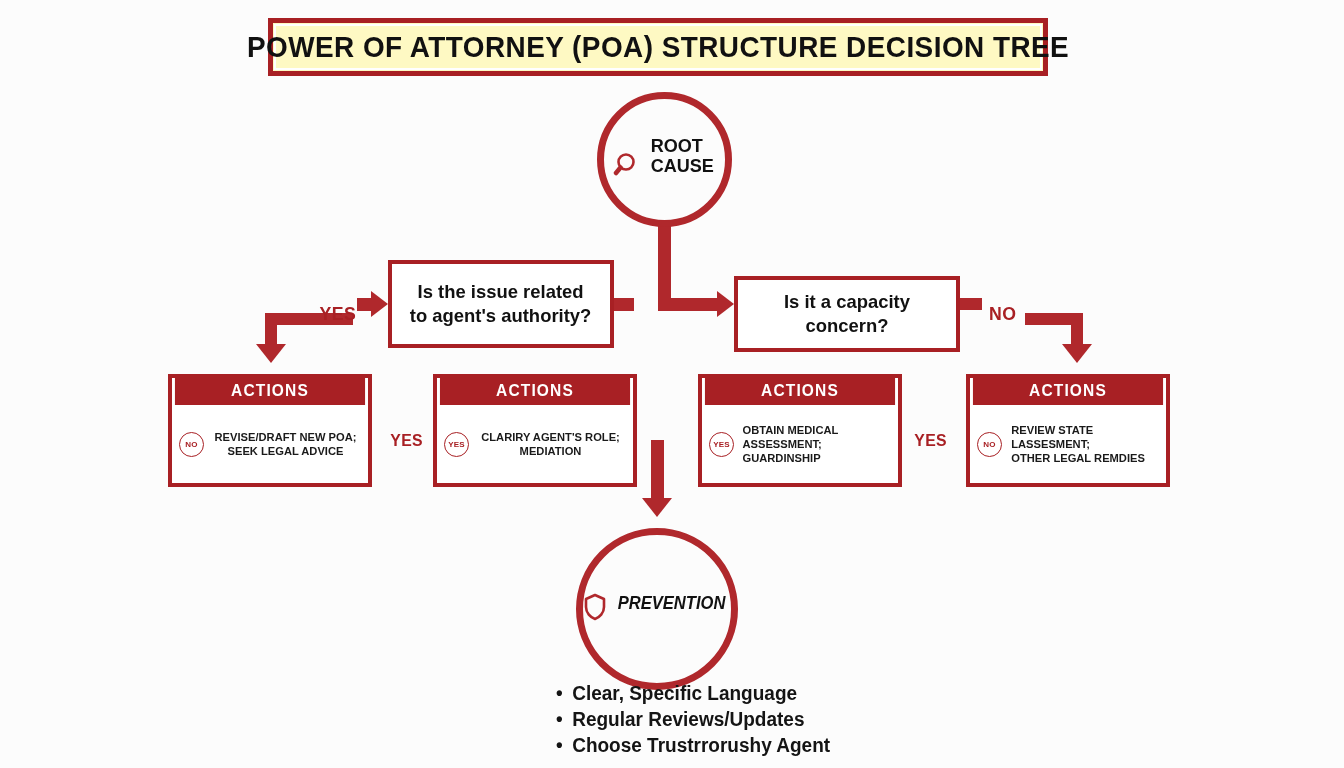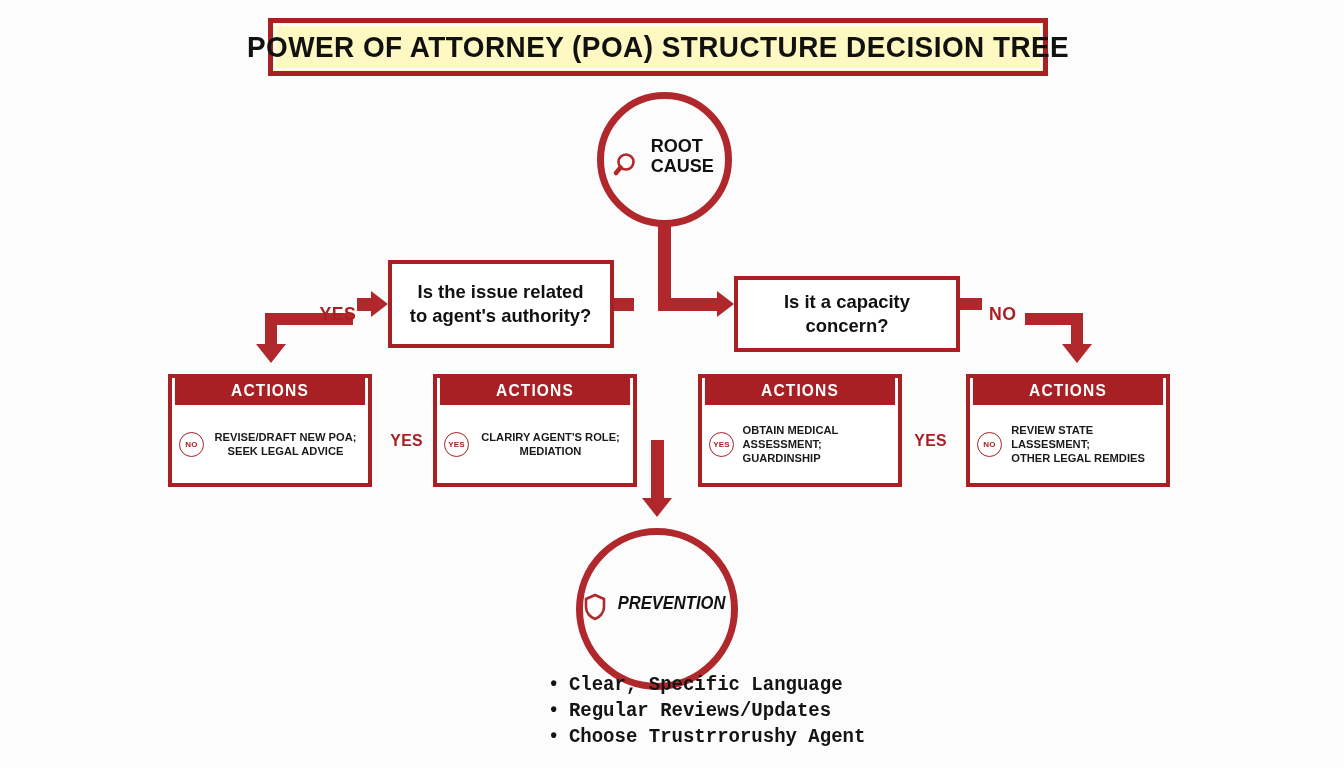--- a/index.html
+++ b/index.html
@@ -223,23 +223,22 @@
 
   
   #prevention-list {
     position: absolute;
     left: 548px;
     top: 672px;
     width: 360px;
   }
   #prevention-list ul {
     list-style: none;
-    margin: 0;
+    margin: 8px;
     padding: 0;
-    font-family: Liberation Mono, monospace;
   }
   #prevention-list li {
     font-weight: 700;
     font-size: 20px;
     line-height: 26px;
     color: #141414;
     transform: scaleX(0.95);
     transform-origin: left center;
     white-space: nowrap;
   }

